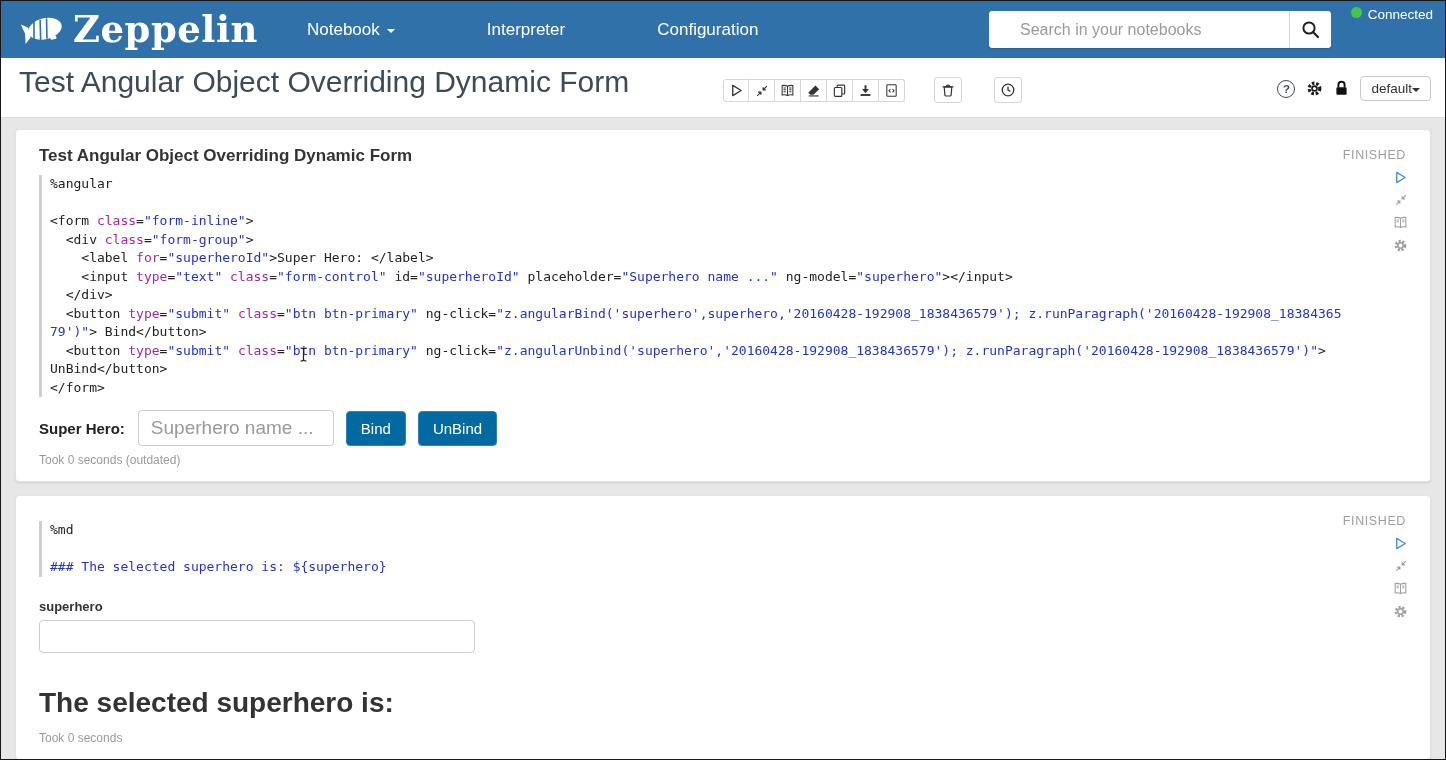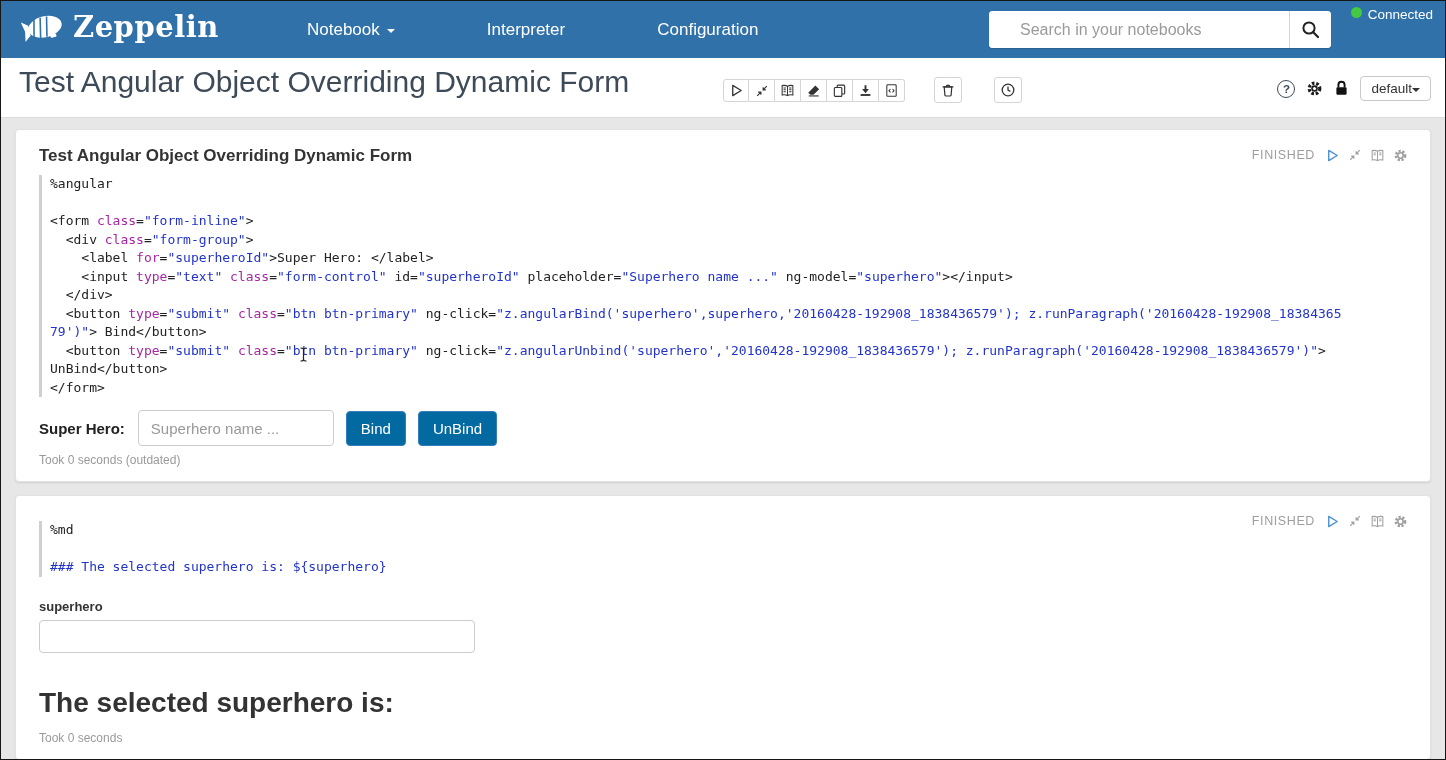--- a/index.html
+++ b/index.html
@@ -6,21 +6,21 @@
   html,body { background:#2b2b2b; }
   .window {
     position:relative; width:1446px; height:760px; overflow:hidden;
     background:#e7e7e7; border:1px solid #161616;
     font-family:"Liberation Sans", sans-serif;
   }
 
   
   .navbar { position:relative; height:57px; background:#3071a9; }
   .brand { position:absolute; left:20px; top:6px; display:flex; align-items:center; gap:6px; cursor:pointer; }
-  .brand-text { color:#fff; font-family:"DejaVu Serif", serif; font-weight:bold; font-size:29px; letter-spacing:0.5px; }
+  .brand-text { color:#fff; font-family:"DejaVu Serif", serif; font-weight:bold; font-size:37px; letter-spacing:0.5px; }
   .nav-items { position:absolute; left:258px; top:0; height:57px; display:flex; align-items:center; gap:44px; }
   .nav-item { color:#fff; font-size:17px; font-weight:500; cursor:pointer; display:flex; align-items:center; gap:7px;margin-left:48px; }
   .caret { display:inline-block; width:0; height:0; border-left:4px solid transparent; border-right:4px solid transparent; border-top:4px solid #fff; margin-top:2px; }
   .searchbox { position:absolute; right:114px; top:10px; width:342px; height:37px; background:#fff; border-radius:4px; display:flex; overflow:hidden; box-shadow:0 1px 1px rgba(0,0,0,.15); }
   .searchbox input { flex:1; border:none; outline:none; padding:0 31px; font-size:16px; color:#444; font-family:"Liberation Sans", sans-serif; }
   .searchbox input::placeholder { color:#9a9a9a; }
   .search-btn { width:42px; border:none; border-left:1px solid #d4d4d4; background:#fff; cursor:pointer; display:flex; align-items:center; justify-content:center; }
   .conn { position:absolute; right:12px; top:6px; height:57px; display:flex; gap:6px; }
   .conn-dot { width:11px; height:11px; border-radius:50%; background:#43c943; }
   .conn-label { color:#fff; font-size:13.5px; }
@@ -38,35 +38,35 @@
   .clock-pos { left:993px; }
   .header-right { position:absolute; right:14px; top:18px; display:flex; align-items:center; gap:11px; }
   .help-icon { width:18px; height:18px; border:1.6px solid #3d4a57; border-radius:50%; color:#3d4a57; font-size:11.5px; font-weight:bold; display:flex; align-items:center; justify-content:center; cursor:pointer; }
   .interp-dd { display:flex; align-items:center; background:#fff; border:1px solid #c9c9c9; border-radius:4px; padding:4px 10px; font-size:13.5px; color:#333; cursor:pointer; }
   .interp-dd .caret { border-top-color:#333; }
 
   
   main { padding:11px 14px 0 14px; height:643px; overflow:hidden; }
   .card { position:relative; background:#fff; border:1px solid #e2e2e2; border-radius:4px; box-shadow:0 1px 2px rgba(0,0,0,.10); padding:16px 22px 14px 23px; margin-bottom:13px; }
   .p-title { font-size:17px; font-weight:bold; color:#333; }
-  .p-status { position:absolute; top:18px; right:22px; display:flex; align-items:flex-start; gap:8px; }
+  .p-status { position:absolute; top:18px; right:22px; display:flex; align-items:flex-end; gap:8px;flex-direction:column; }
   .status-label { color:#9e9e9e; font-size:12.5px; letter-spacing:0.6px; margin-right:2px; }
   .p-icon { cursor:pointer; display:flex; align-items:center; }
 
   .code { border-left:3px solid #cfcfcf; padding-left:8px; margin-top:9px;
           font-family:"DejaVu Sans Mono","Liberation Mono", monospace; font-size:13px; line-height:18.5px; color:#222; cursor:text; }
   .code-line { white-space:pre-wrap; word-break:break-all; }
   .tok-t { color:#222; }
   .tok-a { color:#a626a4; }
   .tok-s { color:#2233cc; }
   .tok-m { color:#2233cc; }
 
   .form-row { display:flex; align-items:center; margin-top:13px; }
   .form-label { font-size:15px; font-weight:bold; color:#222; margin-right:13px; }
-  .hero-input { width:196px; height:36px; border:1px solid #ccc; border-radius:4px; padding:0 12px; font-size:15px; color:#444; font-family:"Liberation Sans", sans-serif; outline:none; }
+  .hero-input { width:196px; height:36px; border:1px solid #ccc; border-radius:4px; padding:0 12px; font-size:19px; color:#444; font-family:"Liberation Sans", sans-serif; outline:none; }
   .hero-input::placeholder { color:#999; }
   .btn-primary { margin-left:12px; background:#0369a1; border:1px solid #357ebd; color:#fff; font-size:15px; padding:8px 14px; border-radius:4px; cursor:pointer; font-family:"Liberation Sans", sans-serif; }
   .took { margin-top:7px; font-size:12px; color:#9a9a9a; }
 
   .field-label { margin-top:22px; font-size:13px; font-weight:bold; color:#333; }
   .md-input { display:block; margin-top:6px; width:436px; height:33px; border:1px solid #ccc; border-radius:4px; padding:0 10px; font-size:14px; color:#444; outline:none; }
   .md-heading { margin-top:34px; font-size:28px; font-weight:bold; color:#333; }
   .p2-took { margin-top:12px; }
 
   .ibeam { position:absolute; left:298px; top:346px; z-index:5; pointer-events:none; }

